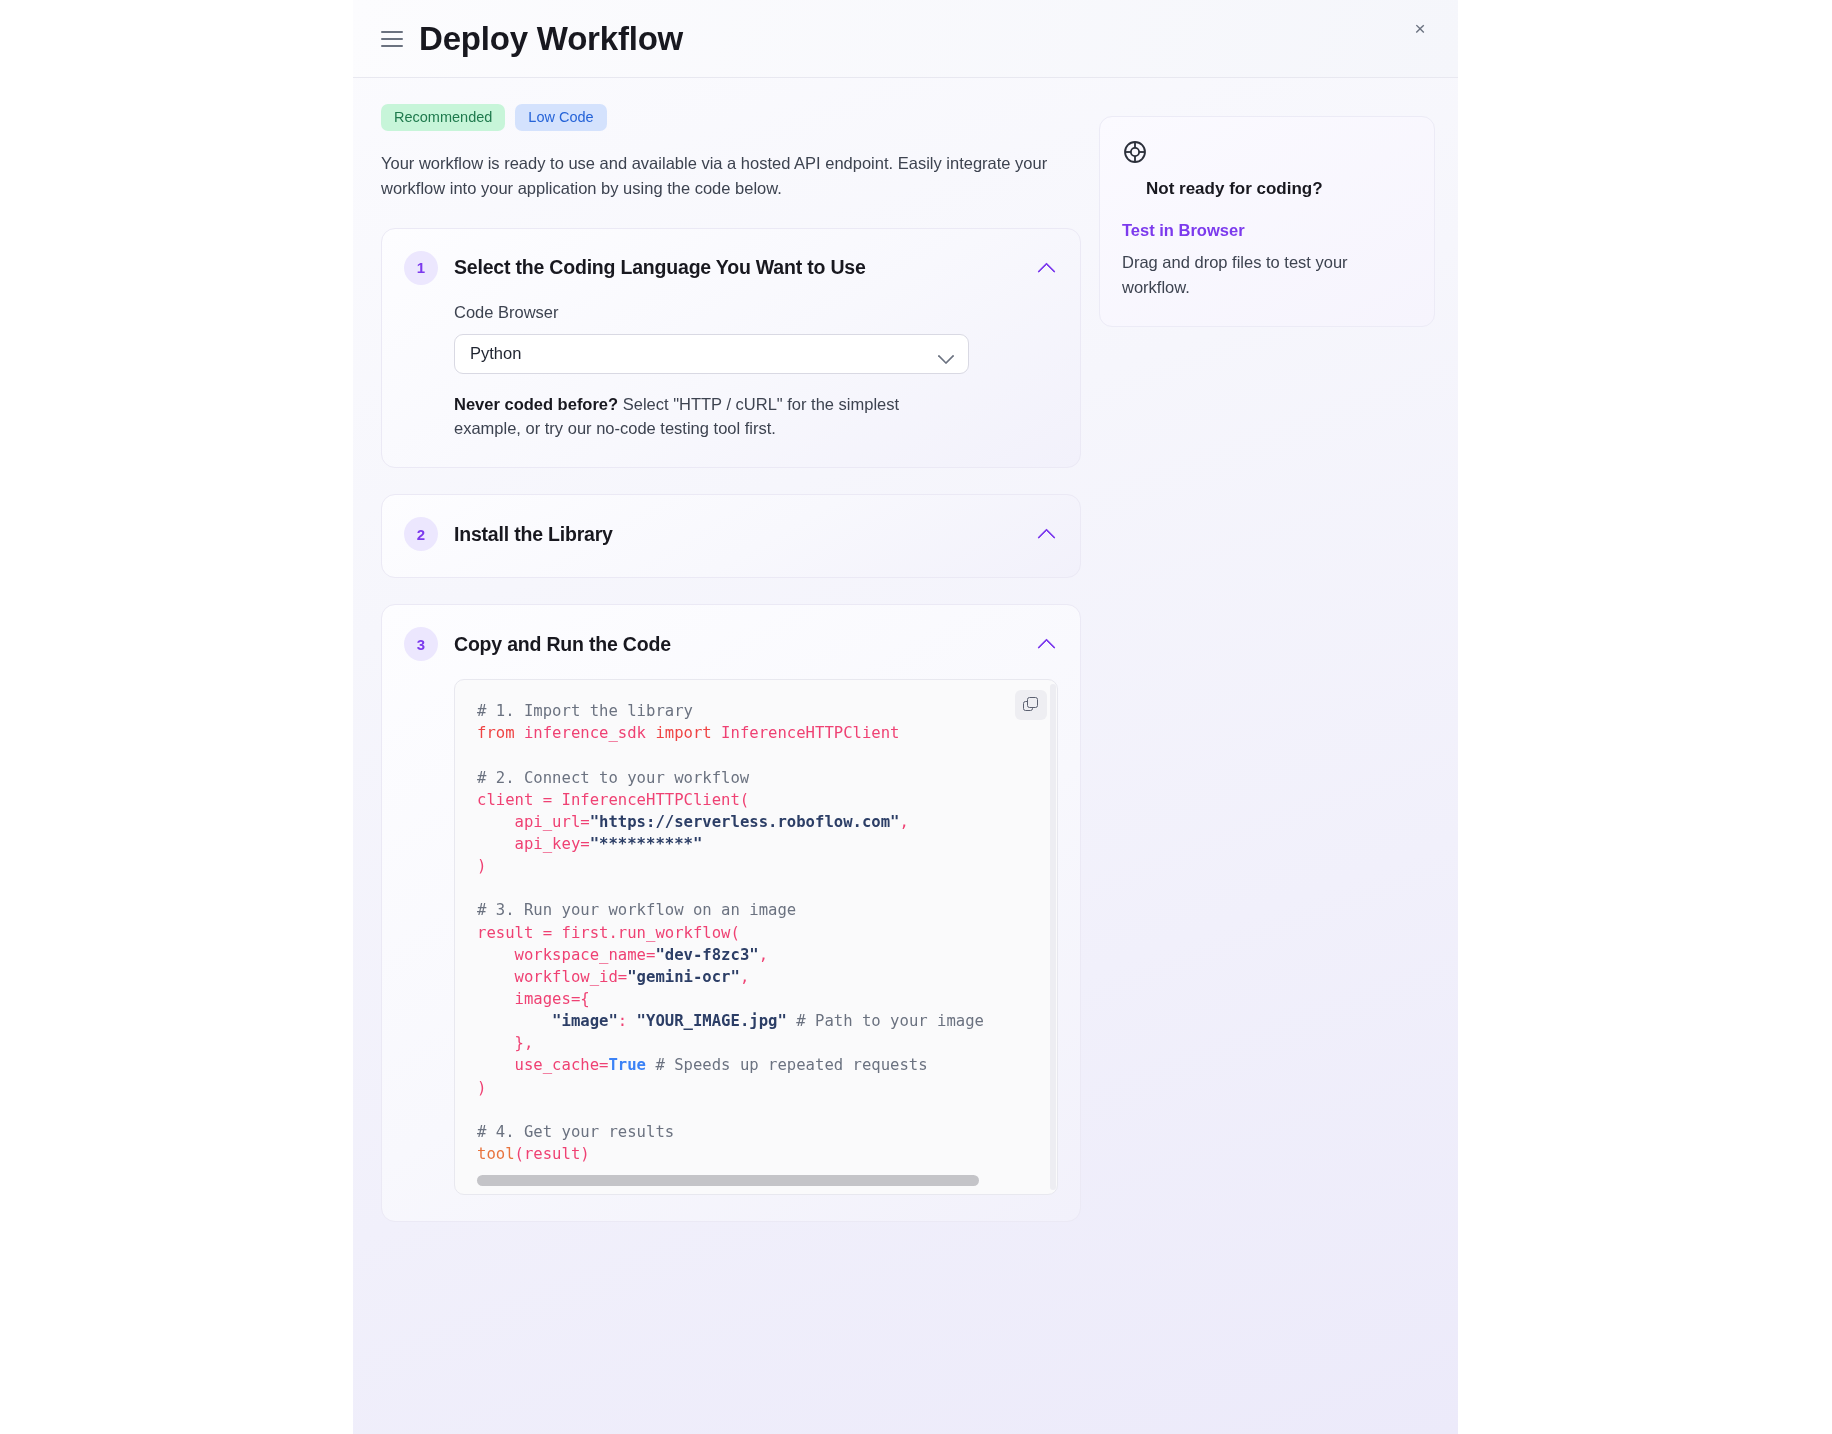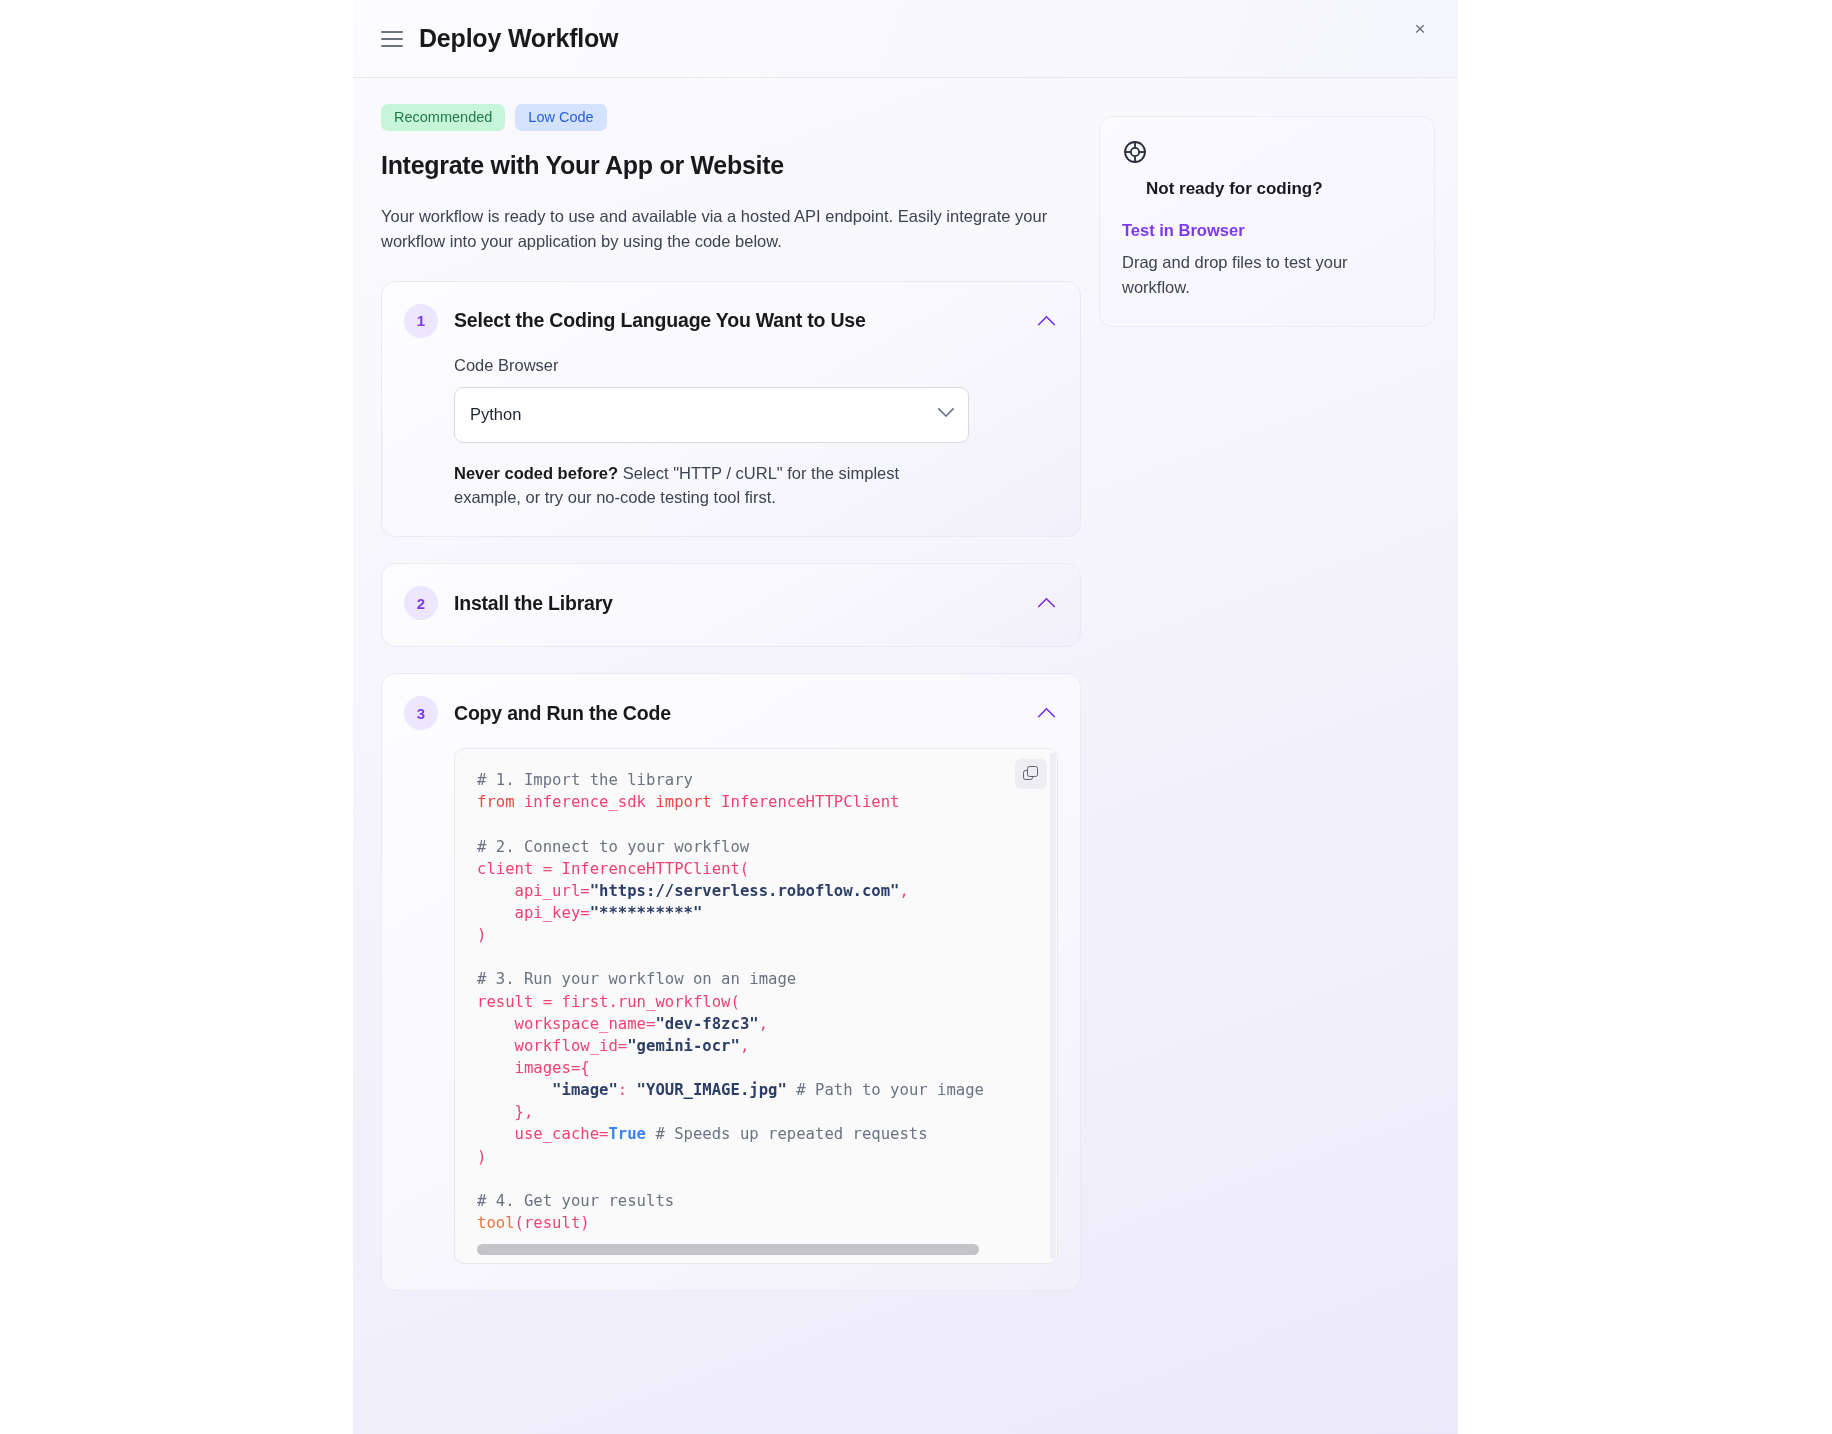--- a/index.html
+++ b/index.html
@@ -32,21 +32,21 @@
     background: linear-gradient(110deg, #fcfcfe 0%, #f5f6fb 100%);
   }
   .hamburger {
     width: 22px; height: 22px;
     display: flex; flex-direction: column; justify-content: center; gap: 5px;
     margin-right: 16px;
     cursor: pointer;
   }
   .hamburger i { display: block; height: 2px; background: #6b7280; border-radius: 1px; }
   .modal-title {
-    font-size: 25px;
+    font-size: 33px;
     font-weight: bold;
     color: #18181f;
     letter-spacing: -0.2px;
   }
   .close-btn {
     position: absolute;
     right: 24px; top: 14px;
     width: 28px; height: 28px;
     display: flex; align-items: center; justify-content: center;
     color: #6b7280;
@@ -142,21 +142,21 @@
   .step-body { padding-left: 50px; padding-top: 18px; }
 
   .field-label {
     font-size: 16.5px;
     color: #3d4350;
     margin-bottom: 12px;
   }
   .select-box {
     position: relative;
     width: 515px;
-    height: 56px;
+    height: 40px;
     background: #ffffff;
     border: 1px solid #d9d9e3;
     border-radius: 9px;
     display: flex;
     align-items: center;
     padding: 0 15px;
     font-size: 16.5px;
     color: #1f2430;
     cursor: pointer;
   }
@@ -302,21 +302,20 @@
 
     <div class="modal-body">
 
       <div class="col-main">
 
         <div class="badges">
           <span class="badge badge-green">Recommended</span>
           <span class="badge badge-blue">Low Code</span>
         </div>
 
-        <div class="page-title">Integrate with Your App or Website</div>
         <div class="page-desc">Your workflow is ready to use and available via a hosted API endpoint. Easily integrate your workflow into your application by using the code below.</div>
 
         <div class="step-card">
           <div class="step-head">
             <div class="step-num">1</div>
             <div class="step-title">Select the Coding Language You Want to Use</div>
             <div class="chev"></div>
           </div>
           <div class="step-body">
             <div class="field-label">Code Browser</div>

